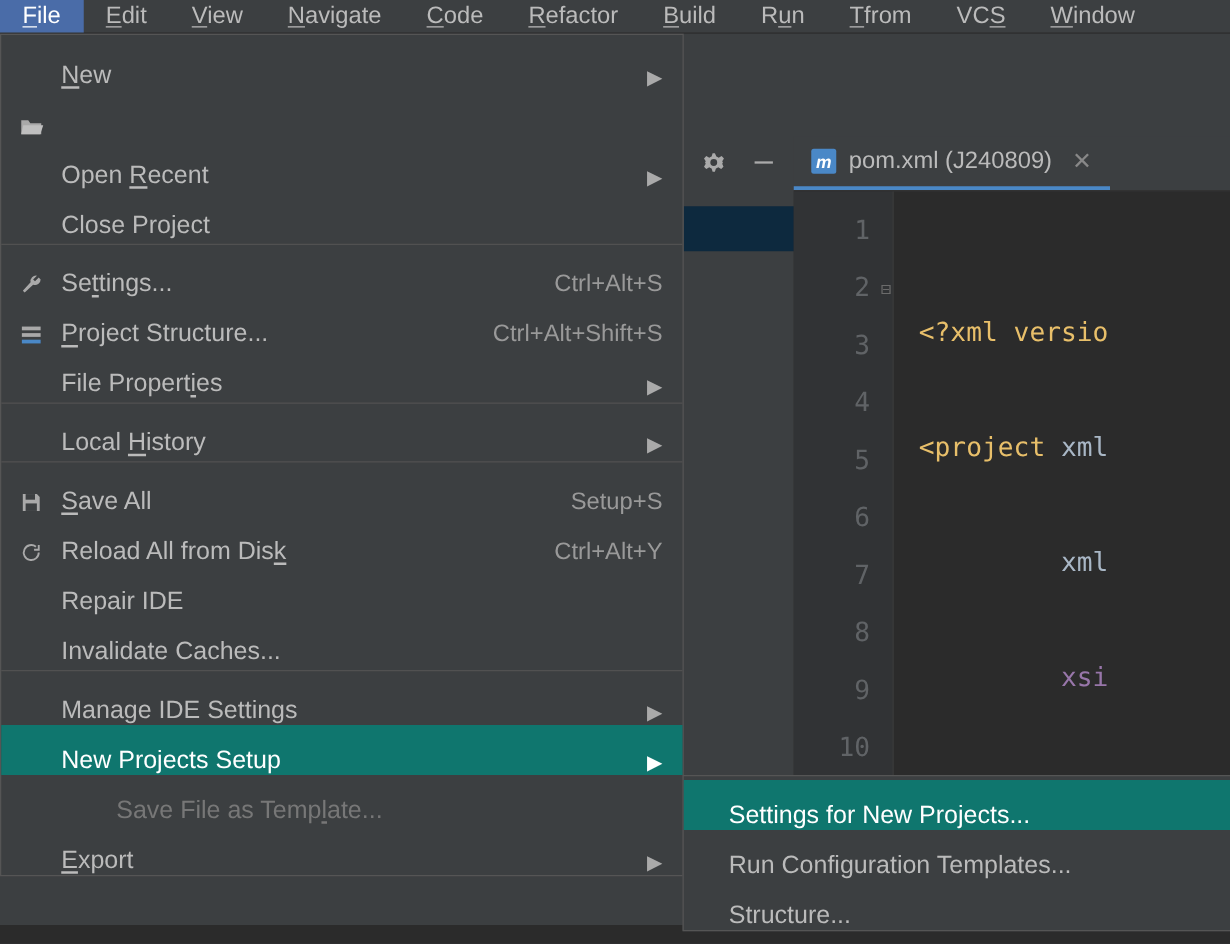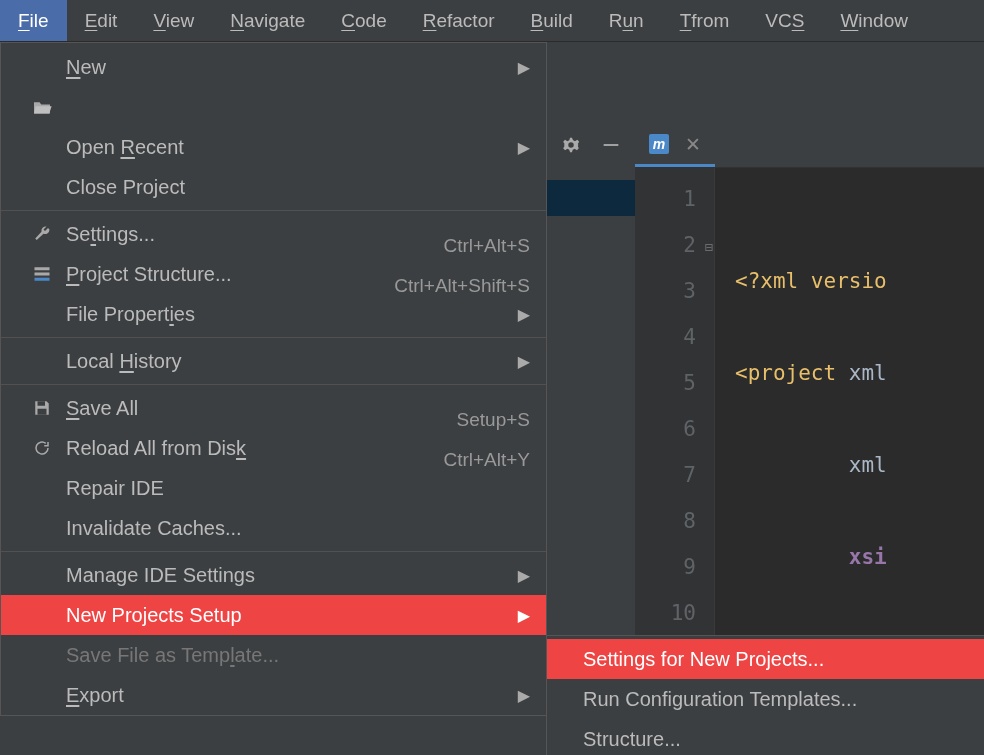--- a/index.html
+++ b/index.html
@@ -9,21 +9,21 @@
     color: #bbbbbb;
     width: 984px;
     height: 755px;
     overflow: hidden;
     position: relative;
     font-size: 18px;
   }
   .menubar {
     display: flex;
     background: #3c3f41;
-    height: 42px;
+    height: 27px;
     align-items: stretch;
     border-bottom: 1px solid #2b2b2b;
   }
   .menubar-item {
     padding: 8px 18px;
     color: #bbbbbb;
     cursor: pointer;
     display: flex;
     align-items: center;
     font-size: 19px;
@@ -46,29 +46,29 @@
     left: 0;
     top: 0;
     width: 547px;
     background: #3c3f41;
     border: 1px solid #555;
     z-index: 10;
     padding-top: 4px;
   }
   .menu-row {
     display: flex;
-    align-items: center;
+    align-items: flex-end;
     height: 40px;
-    padding: 0 16px 0 25px;
+    padding: 0 16px 0 8px;
     color: #bbbbbb;
     cursor: pointer;
     font-size: 20px;
   }
-  .menu-row.highlight { background: #ef4444; color: #fff; }
-  .menu-row.disabled { color: #777; }
+  .menu-row.highlight { background: #0f766e; color: #fff; }
+  .menu-row.disabled { color: #777; margin-left: 44px; }
   .menu-sep { height: 1px; background: #515151; margin: 3px 0; }
   .menu-icon {
     width: 32px; height: 22px; display:flex; align-items:center; justify-content:center;
     color: #8a8a8a;
   }
   .menu-label { flex: 1; padding-left: 8px; }
   .menu-shortcut { color: #999; font-size: 19px; margin-top: 24px; }
   .menu-arrow { color: #aaa; font-size: 16px; padding-left: 10px; }
   .menu-row.highlight .menu-shortcut,
   .menu-row.highlight .menu-arrow { color: #fff; }
@@ -149,21 +149,21 @@
   }
   .gutter .fold {
     position:absolute;
     right:1px;
     color:#6b6b6b;
     font-size:14px;
   }
   .code-lines { padding:8px 0 0 20px; line-height:46px; white-space:pre;margin-top:36px; }
   .c-tag { color:#e8bf6a; }
   .c-attr { color:#a9b7c6; }
-  .c-xsi { color:#9876aa;font-weight:bold; }
+  .c-xsi { color:#9876aa; }
   
   .blue-stripe {
     position:absolute;
     left:0; width:635px;
     top:138px; height:36px;
     background:#0d293e;
   }
 
   .watermark {
     position:absolute;
@@ -227,20 +227,21 @@
     <span class="minus-icon">
       <svg width="22" height="22" viewBox="0 0 24 24">
           <rect x="4" y="11" width="16" height="2" fill="currentColor"></rect>
         </svg>
     </span>
   </div>
 
   <div class="tab-bar">
     <div class="editor-tab">
       <span class="mvn-icon">m</span>
+      <span>pom.xml (J240809)</span>
       <span class="tab-close">✕</span>
     </div>
   </div>
 
   <div class="code-area">
     <div class="gutter">
       <div>1</div>
       <div>2</div>
       <div>3</div>
       <div>4</div>

